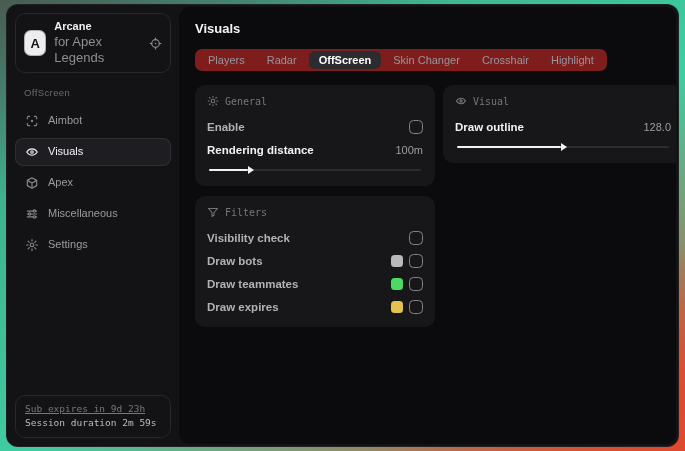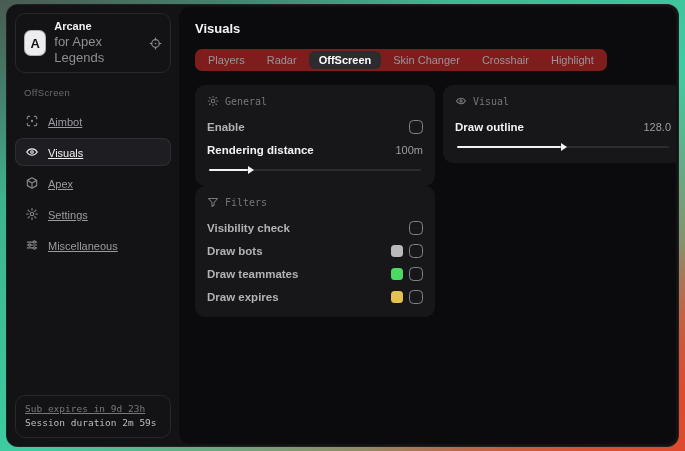--- a/index.html
+++ b/index.html
@@ -41,23 +41,23 @@
   .brand-name { color:#f1f1f3; font-size:11px; font-weight:700; }
   .brand-tag  { color:#8d8d93; font-size:13px; }
   .brand-icon { margin-left:auto; color:#8d8d93; display:flex; }
 
   .category {
     color:#6b6b71; font-size:9.5px; letter-spacing:0.4px;
     margin:14px 0 9px 9px;
   }
   .nav { display:flex; flex-direction:column; gap:3px; }
   .nav-item {
-    display:flex; align-items:flex-end; gap:9px;
+    display:flex; align-items:flex-start; gap:9px;
     padding:6px 9px; border-radius:8px; border:1px solid transparent;
-    color:#9a9aa0; font-size:11px; cursor:pointer;text-decoration:underline;
+    color:#9a9aa0; font-size:11px; cursor:pointer;
   }
   .nav-item .nico { display:flex; color:#85858b; }
   .nav-item.active {
     background:#1e1e22; border-color:rgba(255,255,255,0.08); color:#f2f2f4;
   }
   .nav-item.active .nico { color:#e8e8ea; }
 
   .side-spacer { flex:1; }
   .session {
     border:1px solid rgba(255,255,255,0.09); border-radius:10px;
@@ -79,21 +79,21 @@
     background:#7f1d1d; border-radius:7px; padding:2px 3px;
     margin-top:13px;
   }
   .tab {
     padding:3px 10px; font-size:11px; color:#96969c; border-radius:6px;
     cursor:pointer; white-space:nowrap;
   }
   .tab.active { background:#2b2b30; color:#ffffff; font-weight:600; }
 
   .panel-grid { display:flex; gap:8px; margin-top:14px; align-items:flex-start; }
-  .col { display:flex; flex-direction:column; width:240px; }
+  .col { display:flex; flex-direction:column; gap:10px; width:240px; }
 
   .panel {
     background:#17171a; border-radius:10px; padding:10px 12px; width:240px;
   }
   .panel-head {
     display:flex; align-items:center; gap:6px; color:#75757b;
     font-family:"DejaVu Sans Mono", monospace; font-size:10px;
     margin-bottom:9px;
   }
   .row {
@@ -192,37 +192,37 @@
               <path d="M12 3l8 4.5v9L12 21l-8-4.5v-9L12 3z"></path>
                 <path d="M4 7.5l8 4.5 8-4.5M12 12v9"></path>
             </svg>
           </span>
           <span>Apex</span>
         </div>
 
         <div class="nav-item">
           <span class="nico">
             <svg width="14" height="14" viewBox="0 0 24 24" fill="none" stroke="currentColor" stroke-width="2" stroke-linecap="round">
-              <circle cx="12" cy="12" r="3"></circle>
-              <path d="M12 2.5v3M12 18.5v3M2.5 12h3M18.5 12h3M5.3 5.3l2.1 2.1M16.6 16.6l2.1 2.1M18.7 5.3l-2.1 2.1M7.4 16.6l-2.1 2.1"></path>
-            </svg>
-          </span>
-          <span>Settings</span>
-        </div>
-
-        <div class="nav-item">
-          <span class="nico">
-            <svg width="14" height="14" viewBox="0 0 24 24" fill="none" stroke="currentColor" stroke-width="2" stroke-linecap="round">
               <path d="M4 7h10M18 7h2M4 12h2M10 12h10M4 17h10M18 17h2"></path>
               <circle cx="16" cy="7" r="2"></circle>
                 <circle cx="8" cy="12" r="2"></circle>
                 <circle cx="16" cy="17" r="2"></circle>
             </svg>
           </span>
           <span>Miscellaneous</span>
+        </div>
+
+        <div class="nav-item">
+          <span class="nico">
+            <svg width="14" height="14" viewBox="0 0 24 24" fill="none" stroke="currentColor" stroke-width="2" stroke-linecap="round">
+              <circle cx="12" cy="12" r="3"></circle>
+              <path d="M12 2.5v3M12 18.5v3M2.5 12h3M18.5 12h3M5.3 5.3l2.1 2.1M16.6 16.6l2.1 2.1M18.7 5.3l-2.1 2.1M7.4 16.6l-2.1 2.1"></path>
+            </svg>
+          </span>
+          <span>Settings</span>
         </div>
       </div>
 
       <div class="side-spacer"></div>
 
       <div class="session">
         <div class="l1">Sub expires in 9d 23h</div>
         <div class="l2">Session duration 2m 59s</div>
       </div>
     </div>

